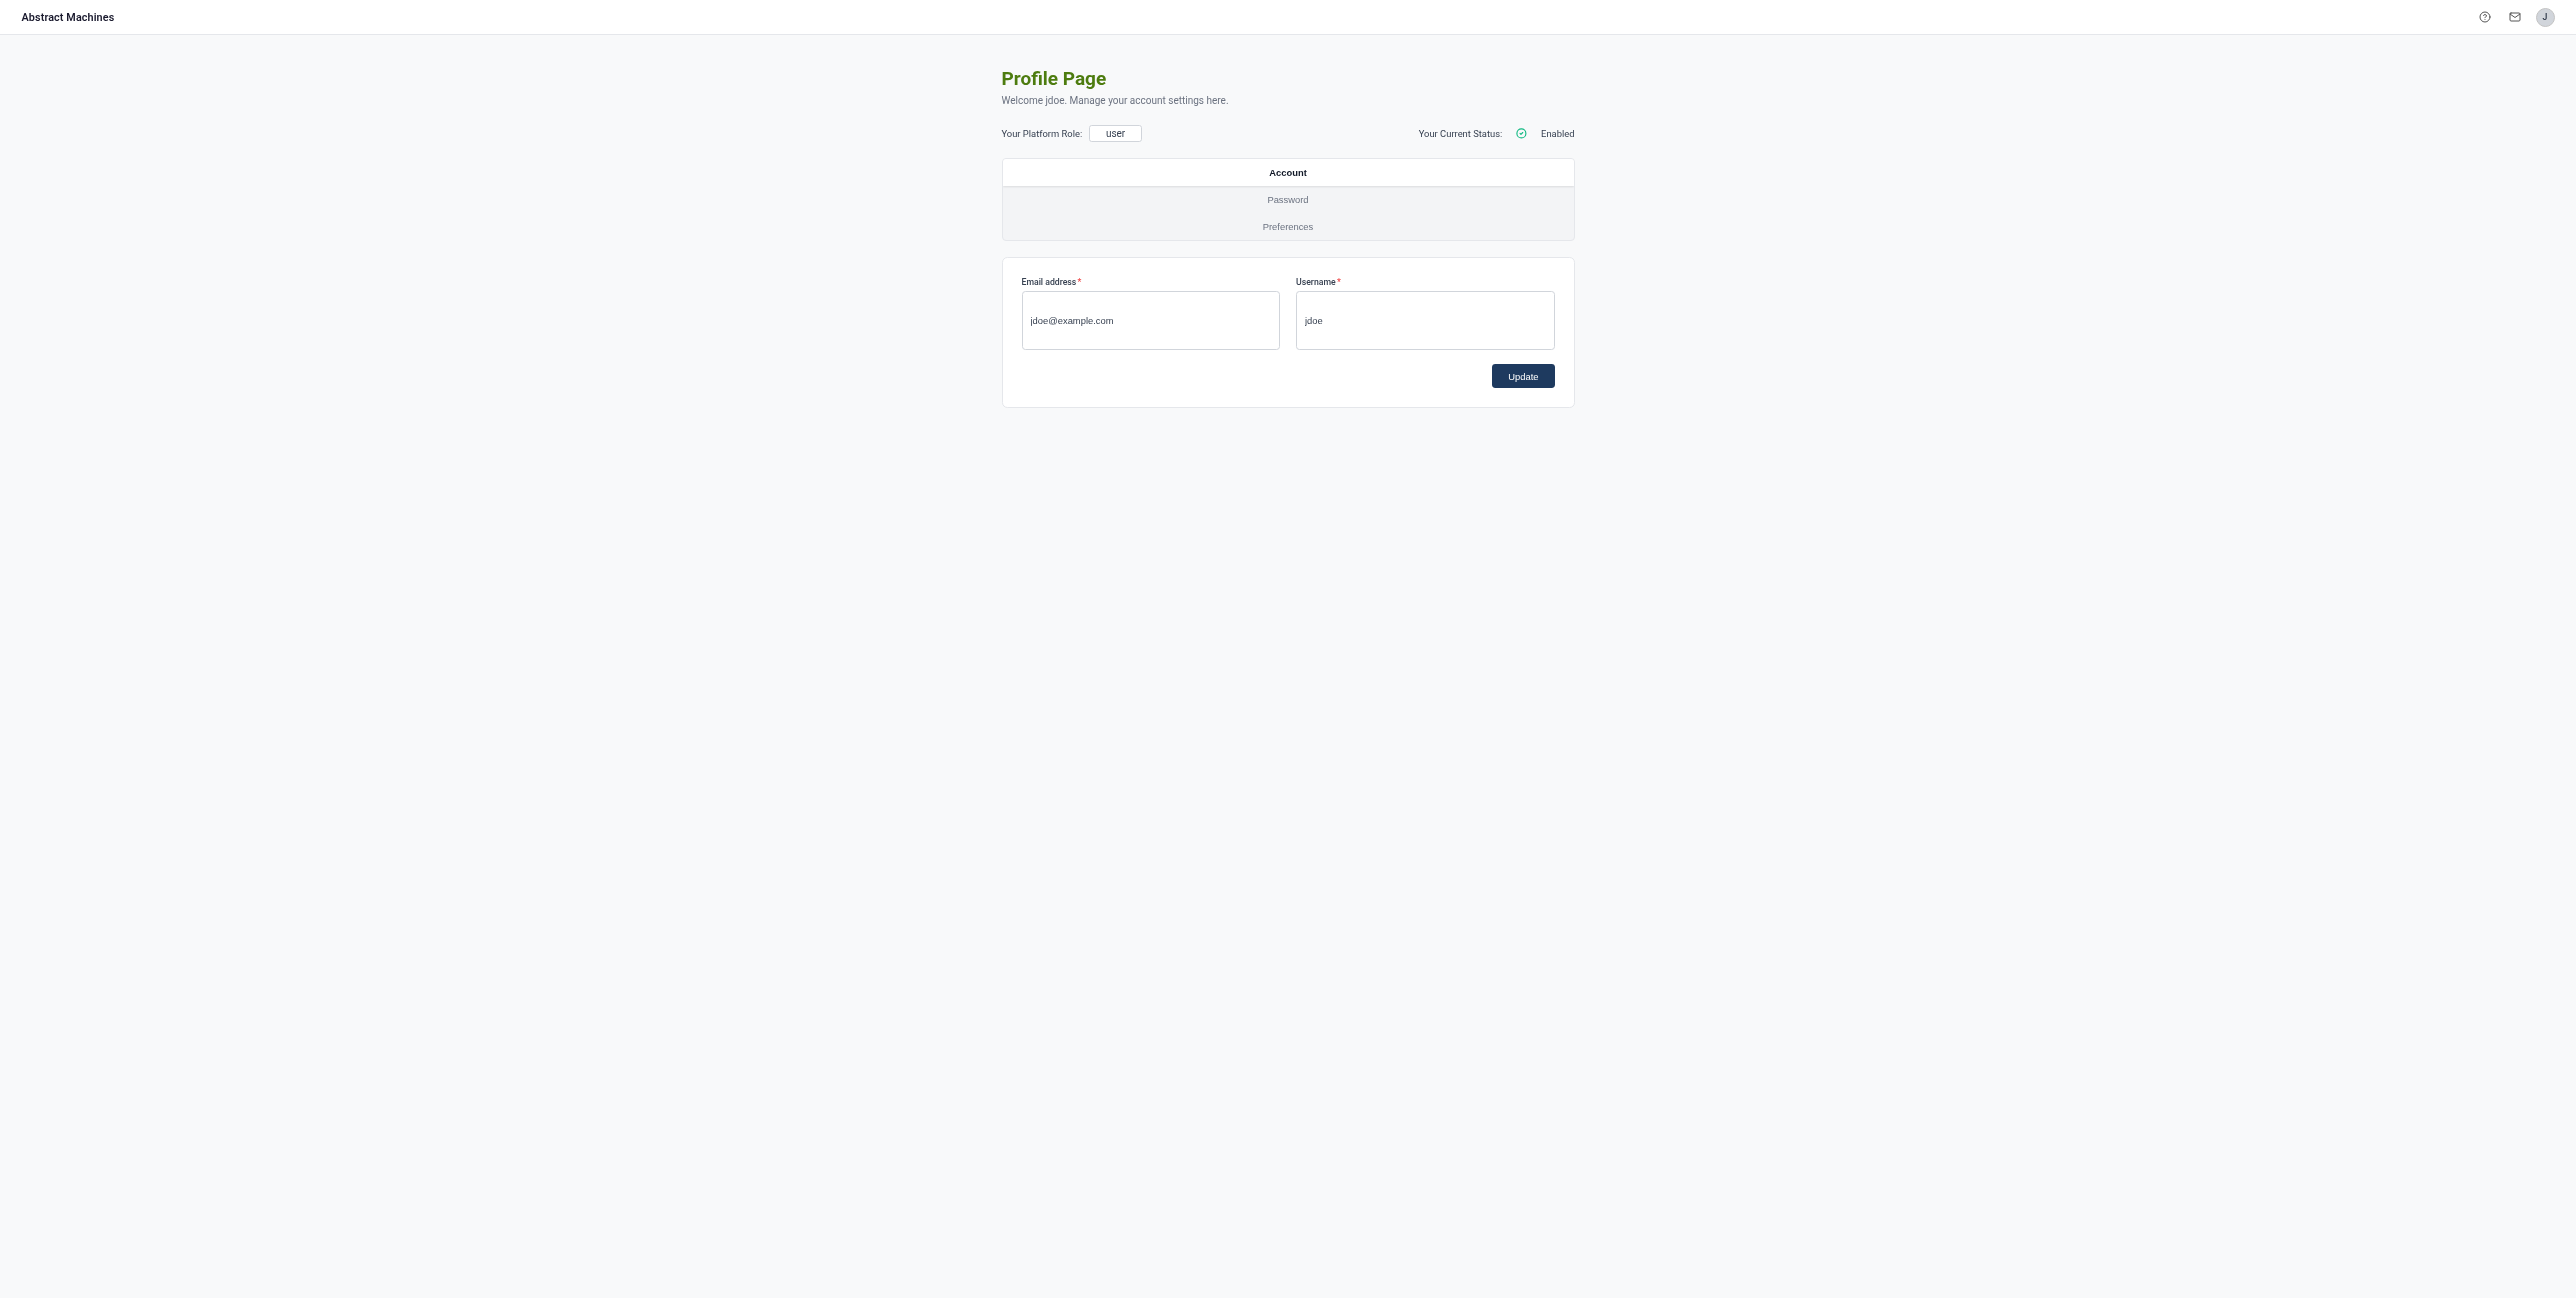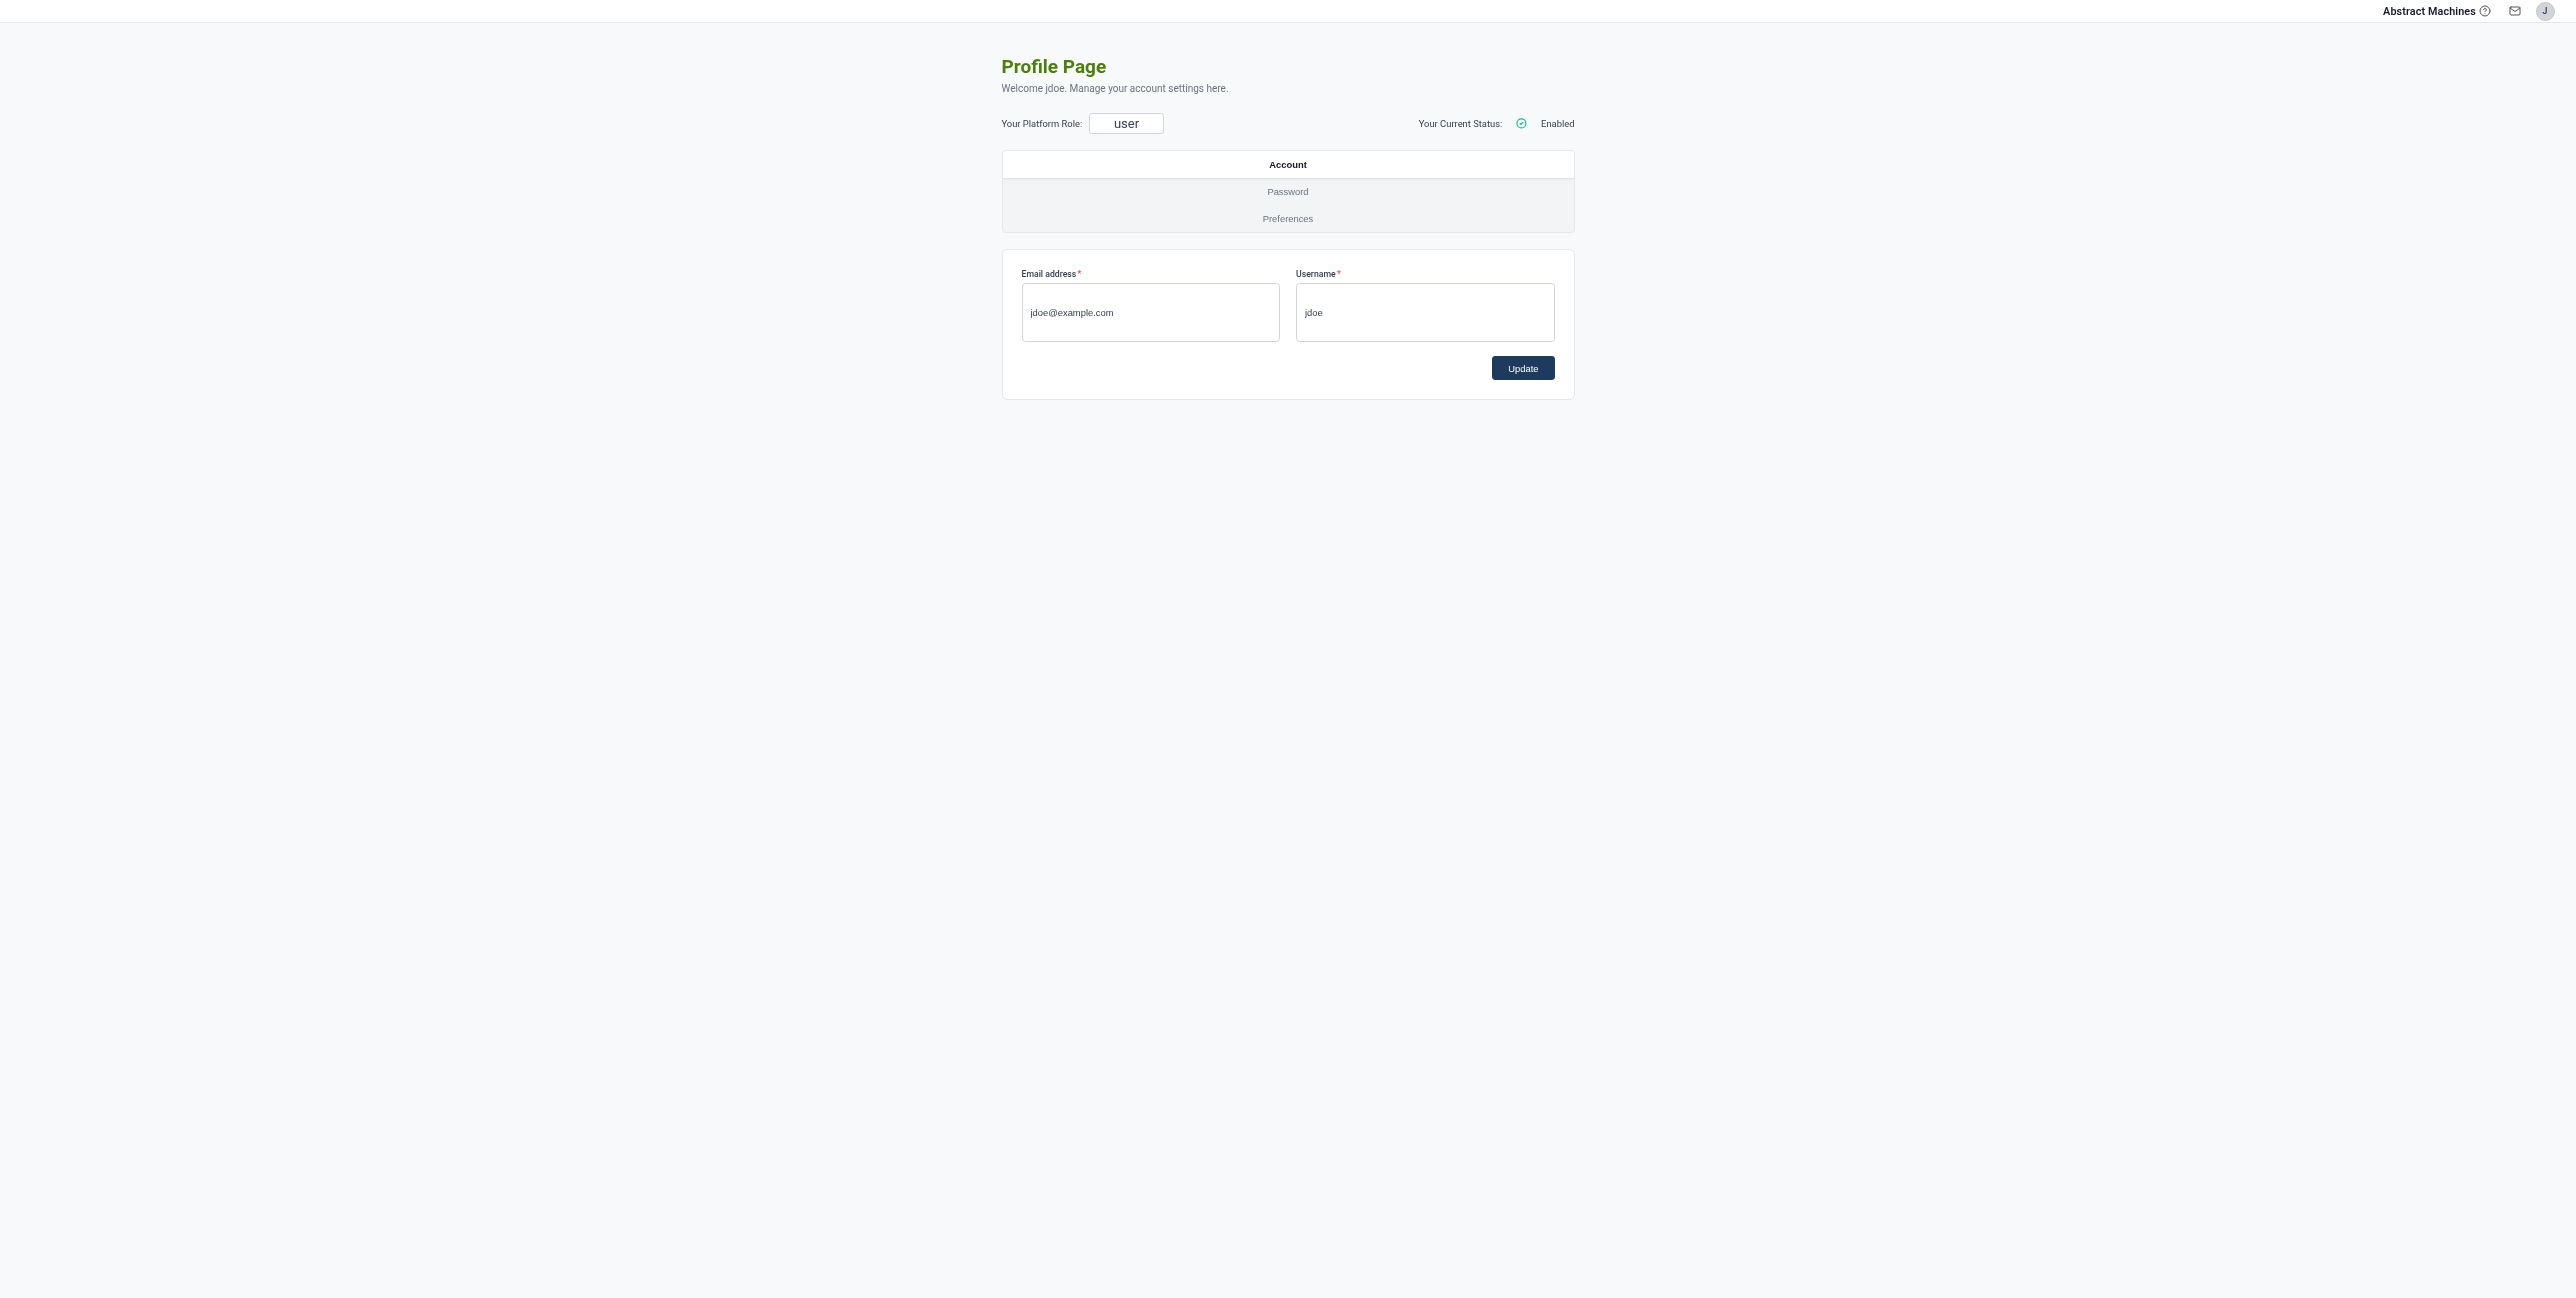--- a/index.html
+++ b/index.html
@@ -14,23 +14,23 @@
       color: #333;
       min-height: 100vh;
     }
 
     
     .navbar {
       background-color: #fff;
       border-bottom: 0.7px solid #e5e7eb;
       display: flex;
       align-items: center;
-      justify-content: flex-end;
+      justify-content: space-between;
       padding: 0 21.5px;
-      height: 23px;
+      height: 35px;
       position: sticky;
       top: 0;
       z-index: 100;
     }
 
     .navbar-brand {
       font-size: 10.8px;
       font-weight: 600;
       color: #1a1a2e;
       letter-spacing: 0.01em;
@@ -105,22 +105,22 @@
       display: flex;
       align-items: center;
       gap: 6.7px;
       font-size: 9.4px;
       color: #374151;
     }
 
     .role-badge {
       border: 0.7px solid #d1d5db;
       border-radius: 2.7px;
-      padding: 2px 24px;
-      font-size: 13px;
+      padding: 2px 16px;
+      font-size: 10px;
       color: #374151;
       background-color: #fff;
     }
 
     .status-section {
       display: flex;
       align-items: center;
       gap: 14px;
       font-size: 9.4px;
       color: #374151;

